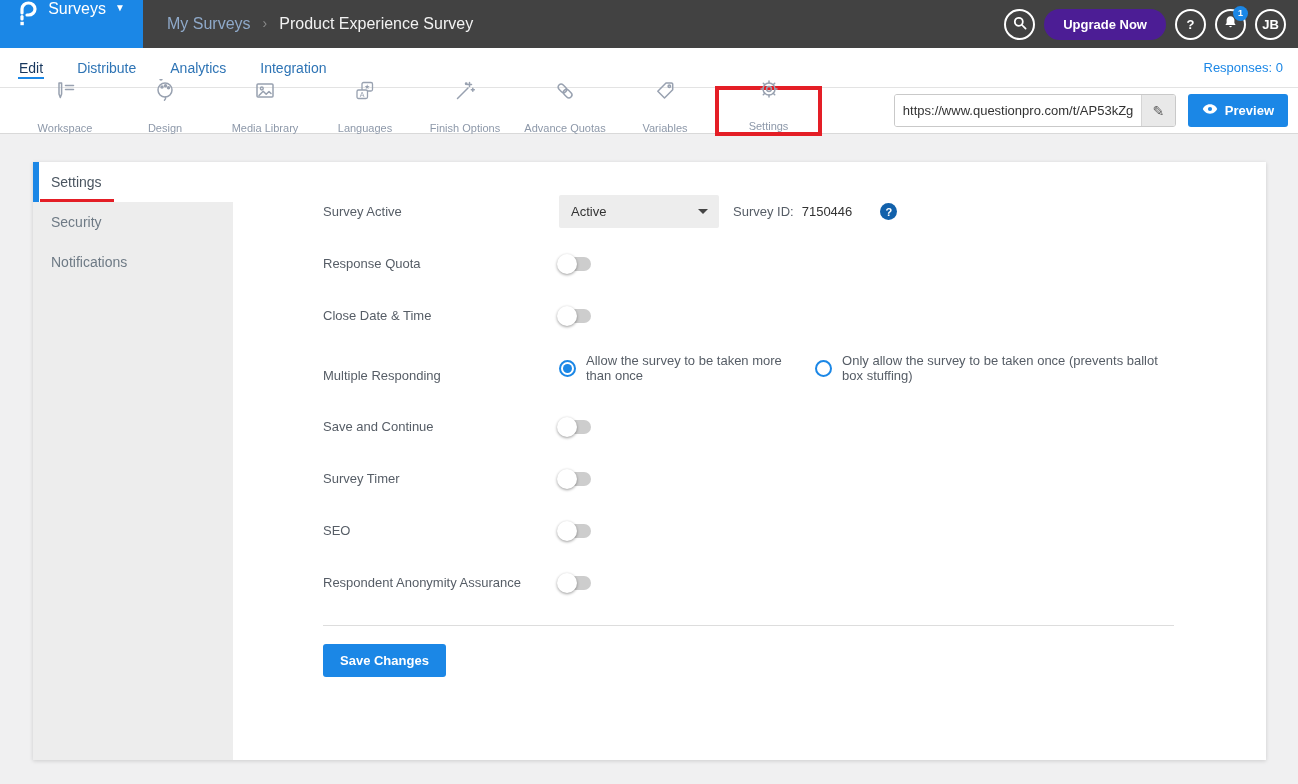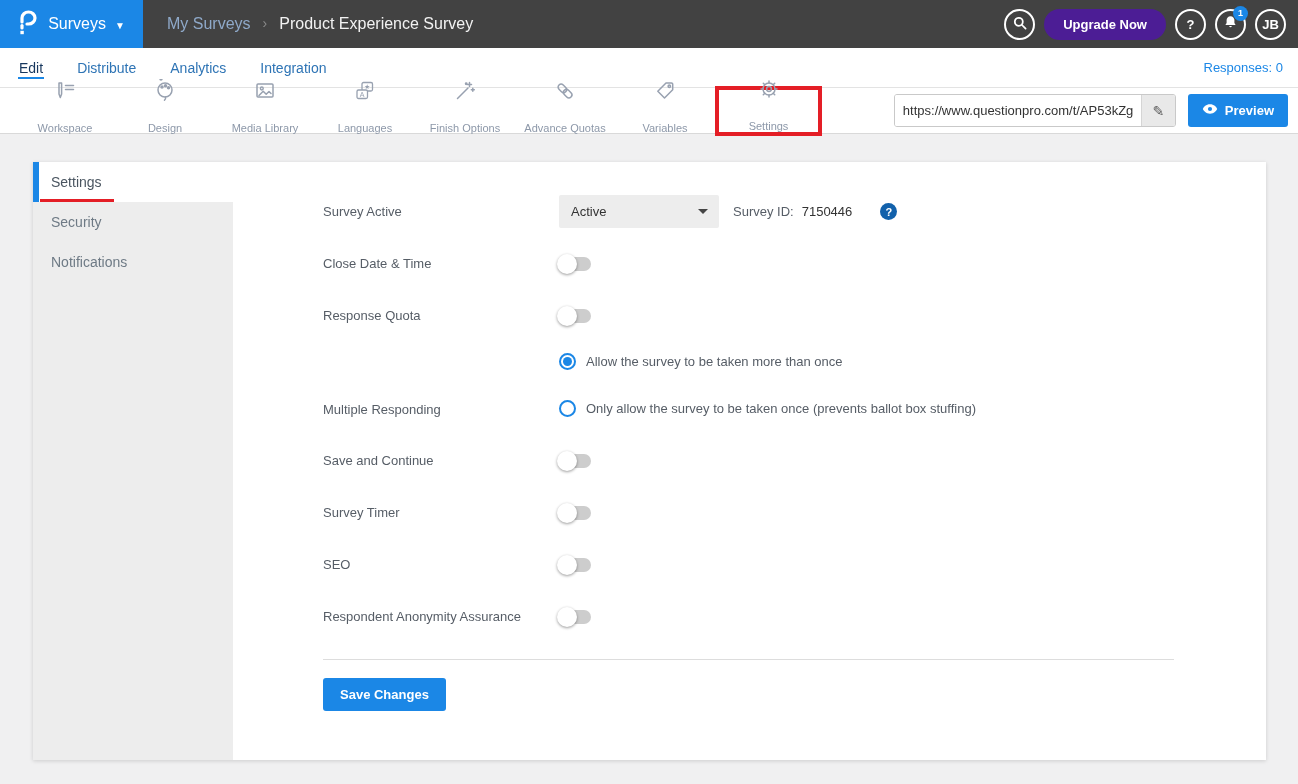--- a/index.html
+++ b/index.html
@@ -1,21 +1,21 @@
 <!DOCTYPE html>
 <html><head>
 <meta charset="utf-8">
 <style>
   * { margin:0; padding:0; box-sizing:border-box; }
   html,body { width:1298px; height:784px; overflow:hidden; }
   body { font-family:"Liberation Sans", sans-serif; background:#f0f0f1; color:#333; }
 
   
   .topbar { height:48px; background:#424242; display:flex; align-items:center; }
-  .brand { width:143px; height:48px; background:#1b87e6; display:flex; align-items:center; justify-content:center; gap:9px; cursor:pointer; }
+  .brand { width:143px; height:48px; background:#1b87e6; display:flex; align-items:flex-start; justify-content:center; gap:9px; cursor:pointer; }
   .brand-label { color:#fff; font-size:16px; }
   .brand-caret { color:#fff; font-size:10px; margin-top:2px; }
   .crumbs { display:flex; align-items:flex-start; gap:12px; margin-left:24px; font-size:16px; }
   .crumb-parent { color:#8fa9c9; cursor:pointer; }
   .crumb-sep { color:#8a8a8a; font-size:14px; }
   .crumb-current { color:#f2f2f2; }
   .topbar-right { margin-left:auto; display:flex; align-items:center; gap:9px; margin-right:12px; }
   .circle-btn { width:31px; height:31px; border:2px solid #fff; border-radius:50%; display:flex; align-items:center; justify-content:center; color:#fff; font-weight:bold; font-size:13px; cursor:pointer; position:relative; background:transparent; }
   .upgrade-btn { background:#4c1d95; color:#fff; font-weight:bold; font-size:13px; border:none; border-radius:16px; padding:8px 19px; cursor:pointer; }
   .badge { position:absolute; top:-5px; right:-4px; min-width:15px; height:15px; background:#1b87e6; border-radius:50%; color:#fff; font-size:9px; font-weight:bold; display:flex; align-items:center; justify-content:center; }
@@ -52,21 +52,21 @@
   .dropdown { width:160px; height:33px; background:#ededed; border-radius:2px; display:flex; align-items:center; justify-content:space-between; padding:0 11px 0 12px; font-size:13px; color:#333; cursor:pointer; }
   .dd-caret { width:0; height:0; border-left:5px solid transparent; border-right:5px solid transparent; border-top:5px solid #444; }
   .sid-label { margin-left:14px; font-size:13px; color:#565d66; }
   .sid-value { margin-left:8px; font-size:13px; color:#333; }
   .help-dot { margin-left:28px; width:17px; height:17px; border-radius:50%; background:#1261ab; color:#fff; font-size:11px; font-weight:bold; display:flex; align-items:center; justify-content:center; cursor:pointer; }
 
   .toggle { width:32px; height:14px; background:#cdcdcd; border-radius:7px; position:relative; cursor:pointer; }
   .toggle .knob { position:absolute; left:-2px; top:-3px; width:20px; height:20px; background:#fff; border-radius:50%; box-shadow:0 1px 3px rgba(0,0,0,.4); }
 
   .radio-block { display:flex; align-items:flex-end; margin-bottom:27px; }
-  .radio-opts { display:flex; flex-direction:column; gap:30px; padding-top:2px; }
+  .radio-opts { display:flex; flex-direction:row; gap:12px; padding-top:2px; }
   .radio-row { display:flex; align-items:center; gap:10px; cursor:pointer; }
   .radio { width:17px; height:17px; border:2px solid #1b87e6; border-radius:50%; flex-shrink:0; display:flex; align-items:center; justify-content:center; background:#fff; }
   .radio.selected::after { content:""; width:9px; height:9px; border-radius:50%; background:#1b87e6; }
   .radio-label { font-size:13px; color:#565d66; }
 
   .divider { border-top:1px solid #ddd; margin:26px 0 18px; }
   .save-btn { background:#1b87e6; color:#fff; border:none; border-radius:3px; font-size:13px; font-weight:bold; padding:9px 17px; cursor:pointer; font-family:"Liberation Sans",sans-serif; }
 </style>
 </head>
 <body>
@@ -249,28 +249,28 @@
       <div class="dropdown">
         <span>Active</span>
         <span class="dd-caret"></span>
       </div>
       <span class="sid-label">Survey ID:</span>
       <span class="sid-value">7150446</span>
       <span class="help-dot">?</span>
     </div>
 
     <div class="form-row">
+      <span class="f-label">Response Quota</span>
+      <div class="toggle">
+          <div class="knob"></div>
+        </div>
+    </div>
+
+    <div class="form-row">
       <span class="f-label">Close Date &amp; Time</span>
-      <div class="toggle">
-          <div class="knob"></div>
-        </div>
-    </div>
-
-    <div class="form-row">
-      <span class="f-label">Response Quota</span>
       <div class="toggle">
           <div class="knob"></div>
         </div>
     </div>
 
     <div class="radio-block">
       <span class="f-label" style="padding-top:3px;">Multiple Responding</span>
       <div class="radio-opts">
         <div class="radio-row">
           <span class="radio selected"></span>

